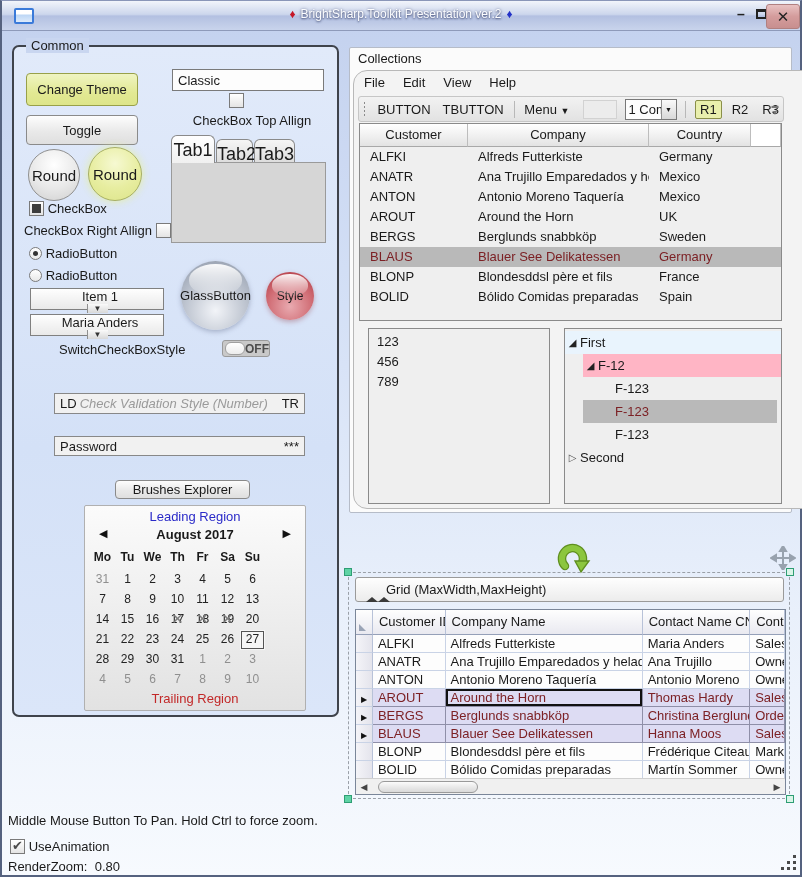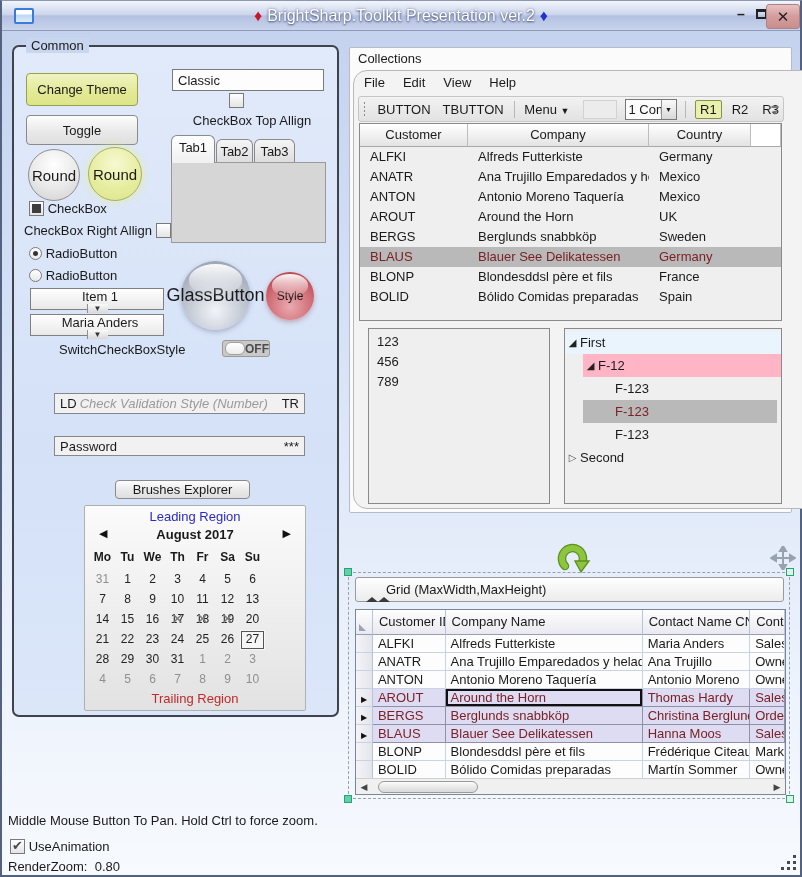--- a/index.html
+++ b/index.html
@@ -6,21 +6,21 @@
   html,body { width:802px; height:877px; overflow:hidden; }
   body { font-family:"Liberation Sans","DejaVu Sans",sans-serif; font-size:13px; color:#1a1a1a; }
   .window { position:absolute; inset:0; border:2px solid #55627f; border-top:1px solid #8a96b8;
             background:linear-gradient(180deg,#c3d1ee 0%,#d4e0f6 35%,#e9f0fb 70%,#f7fafe 100%); }
   
   .titlebar { position:absolute; left:0; top:0; right:0; height:30px;
       background:linear-gradient(180deg,#f2f5fb 0%,#ccd6ec 46%,#b3c0e1 52%,#c9d4ec 100%);
       border-bottom:1px solid #8e9ab9; }
   .win-icon { position:absolute; left:12px; top:7px; width:20px; height:16px; border:2px solid #3a7ad9; border-radius:2px;
       background:linear-gradient(180deg,#ffffff 0%,#ffffff 35%,#bcd6f5 40%,#dceafb 100%); }
-  .title { position:absolute; left:0; right:0; top:6px; text-align:center; font-size:16px; color:#fcfdff;
+  .title { position:absolute; left:0; right:0; top:6px; text-align:center; font-size:12px; color:#fcfdff;
       text-shadow:0 1px 2px rgba(70,80,120,.95), 0 0 3px rgba(70,80,120,.6); }
   .title .dia-red { color:#c51728; text-shadow:none; padding:0 5px; }
   .title .dia-blue { color:#2432c8; text-shadow:none; padding:0 5px; }
   .winbtn { position:absolute; top:5px; height:19px; text-align:center; color:#222; font-size:14px; line-height:17px; cursor:default; }
   .btn-min { left:730px; width:18px; font-weight:bold; }
   .btn-max { left:750px; width:18px; }
   .btn-max i { display:inline-block; width:11px; height:10px; border:2px solid #222; border-top-width:3px; margin-top:3px; }
   .btn-close { left:764px; top:3px; width:34px; height:25px; line-height:23px; font-size:15px;
       background:linear-gradient(180deg,#e8c2c2,#d49c9c 50%,#c88f8f); border:1px solid #b08080; border-radius:3px; }
   
@@ -57,26 +57,26 @@
       border:1px solid #808080; display:flex; align-items:center;flex-direction:column; }
   .combo .cval { flex:1; padding-left:6px; }
   .combo .cbtn { width:21px; height:100%; border-left:1px solid #909090; background:linear-gradient(180deg,#fafafa,#d8d8d8);
       display:flex; align-items:center; justify-content:center; font-size:8px; color:#333; }
   .tbx { position:absolute; background:#fdfdfd; border:1px solid #7a7a7a; display:flex; align-items:center; padding:0 5px; }
   .tbx-gray { background:#f1f1f1; border-color:#888; }
   .tbx .mid { flex:1; color:#9a9a9a; font-style:italic; overflow:hidden; white-space:nowrap; padding-left:3px; }
   
   .tabctl { position:absolute; left:157px; top:88px; }
   .tab { position:absolute; border:1px solid #8a8a8a; border-bottom:none; border-radius:6px 6px 0 0;
-      text-align:center; font-size:13px; background:linear-gradient(180deg,#f5f5f5,#dcdcdc); padding-top:4px; }
+      text-align:center; font-size:18px; background:linear-gradient(180deg,#f5f5f5,#dcdcdc); padding-top:4px; }
   .tab.active { background:linear-gradient(180deg,#ffffff,#f0f0f0); z-index:2; }
   .tab-content { position:absolute; left:157px; top:115px; width:155px; height:81px; background:#d6d6d6;
       border:1px solid #9a9a9a; }
   
-  .sphere { position:absolute; border-radius:50%; display:flex; align-items:center; justify-content:center; font-size:18px; }
+  .sphere { position:absolute; border-radius:50%; display:flex; align-items:center; justify-content:center; font-size:13px; }
   .sphere::before { content:""; position:absolute; left:12%; top:4%; width:76%; height:46%;
       border-radius:50% 50% 45% 45%; background:linear-gradient(180deg,rgba(255,255,255,.95),rgba(255,255,255,.08)); }
   .glass { left:167px; top:214px; width:69px; height:69px;
       background:radial-gradient(circle at 50% 72%,#f2f4f8,#b9c0cc 55%,#9aa3b2 85%); box-shadow:0 2px 5px rgba(90,100,130,.4); }
   .stylesph { left:252px; top:225px; width:48px; height:48px; font-size:12px;
       background:radial-gradient(circle at 50% 72%,#e9aab0,#cf6a72 55%,#b8444e 85%); box-shadow:0 2px 5px rgba(150,70,80,.4); }
   
   .switch { position:absolute; left:208px; top:293px; width:48px; height:17px; background:#c9c9c9;
       border:1px solid #9a9a9a; border-radius:3px; display:flex; align-items:center; }
   .switch .thumb { width:23px; height:13px; margin-left:2px; background:linear-gradient(180deg,#fff,#ececec);

